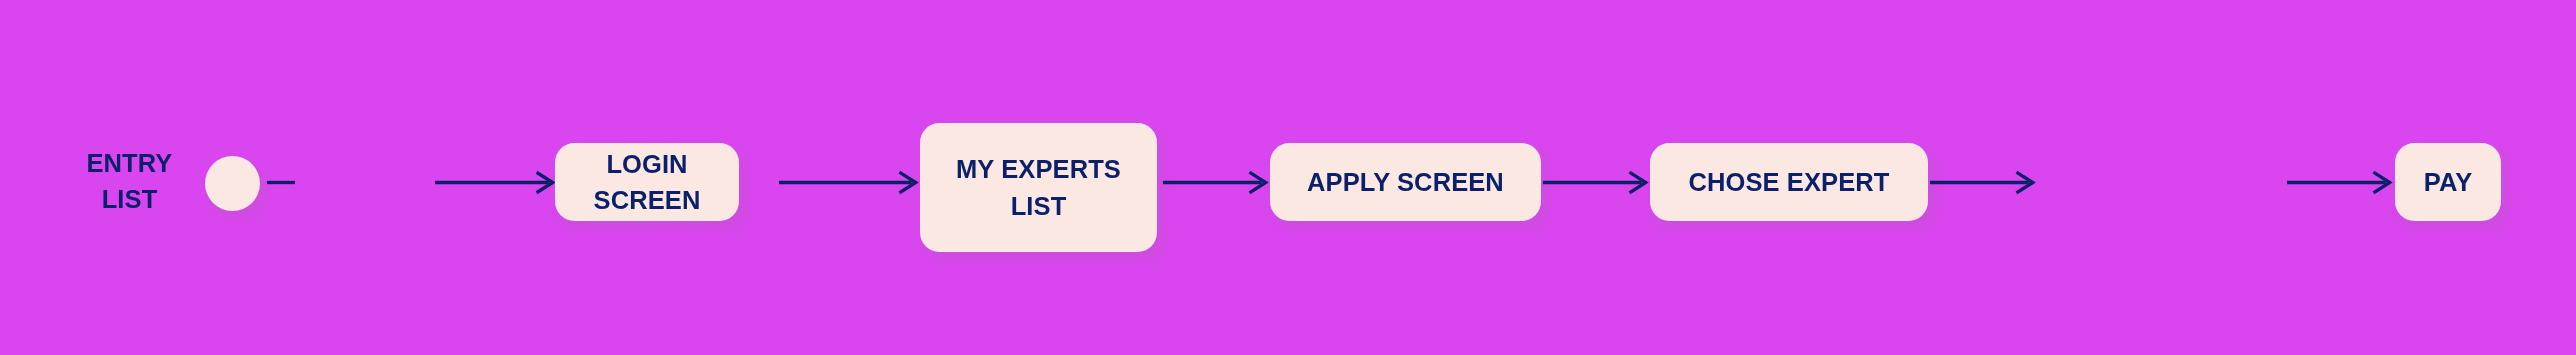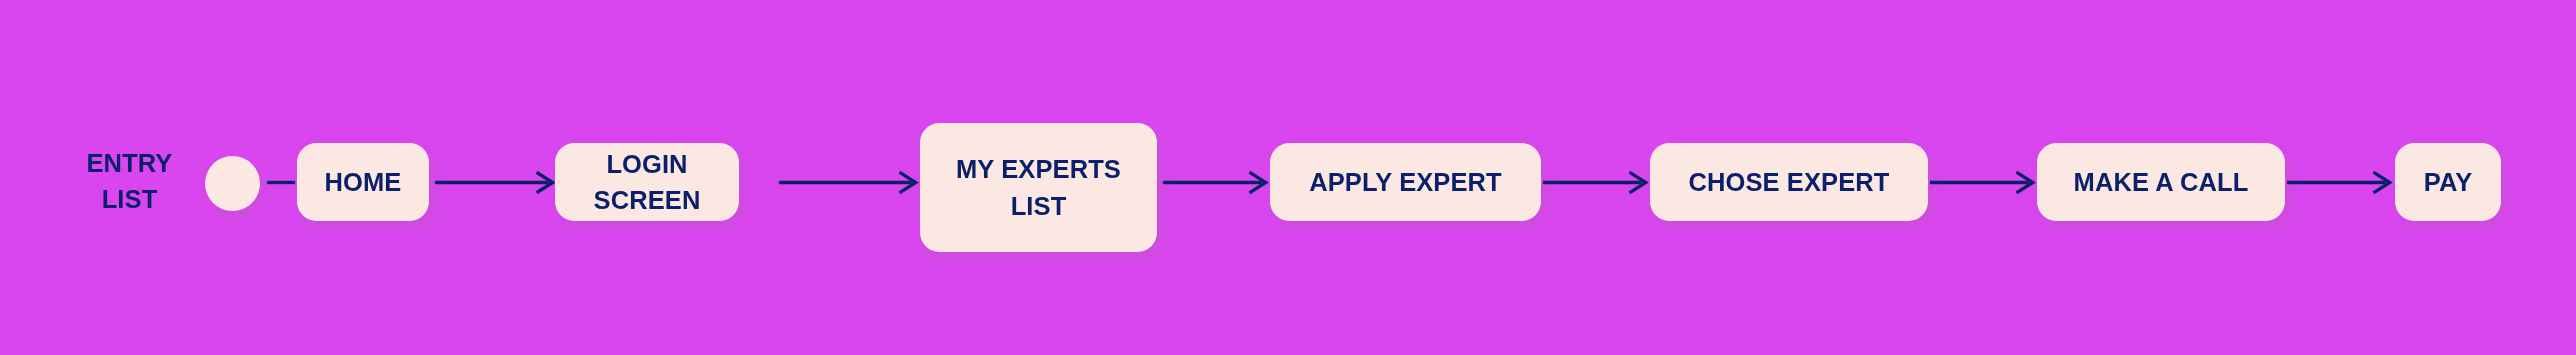--- a/index.html
+++ b/index.html
@@ -89,23 +89,20 @@
   </div>
 
   <div class="entry-circle"></div>
 
   <div class="connector" style="left:267px; top:169px; width:28px;">
     <svg width="28" height="27" viewBox="0 0 42 40" aria-hidden="true">
       <line x1="0" y1="20" x2="42" y2="20" stroke="#0b1f6b" stroke-width="5" stroke-linecap="butt"></line>
     </svg>
   </div>
 
-  <div class="node" style="left:297px; top:143px; width:132px; height:78px;">
-    <span class="node-label">HOME</span>
-  </div>
 
   <div class="connector" style="left:435px; top:169px; width:119px;">
     <svg width="119" height="27" viewBox="0 0 178 40" aria-hidden="true">
       <line x1="0" y1="20" x2="170" y2="20" stroke="#0b1f6b" stroke-width="5"></line>
       <polyline points="154,6 176,20 154,34" fill="none" stroke="#0b1f6b" stroke-width="5" stroke-linecap="square" stroke-linejoin="miter"></polyline>
     </svg>
   </div>
 
   <div class="node" style="left:555px; top:143px; width:184px; height:78px;">
     <span class="node-label">LOGIN SCREEN</span>
@@ -124,44 +121,41 @@
   </div>
 
   <div class="connector" style="left:1163px; top:169px; width:104px;">
     <svg width="104" height="27" viewBox="0 0 155 40" aria-hidden="true">
       <line x1="0" y1="20" x2="147" y2="20" stroke="#0b1f6b" stroke-width="5"></line>
       <polyline points="131,6 153,20 131,34" fill="none" stroke="#0b1f6b" stroke-width="5" stroke-linecap="square" stroke-linejoin="miter"></polyline>
     </svg>
   </div>
 
   <div class="node" style="left:1270px; top:143px; width:271px; height:78px;">
-    <span class="node-label">APPLY EXPERT</span>
+    <span class="node-label">APPLY SCREEN</span>
   </div>
 
   <div class="connector" style="left:1543px; top:169px; width:104px;">
     <svg width="104" height="27" viewBox="0 0 155 40" aria-hidden="true">
       <line x1="0" y1="20" x2="147" y2="20" stroke="#0b1f6b" stroke-width="5"></line>
       <polyline points="131,6 153,20 131,34" fill="none" stroke="#0b1f6b" stroke-width="5" stroke-linecap="square" stroke-linejoin="miter"></polyline>
     </svg>
   </div>
 
   <div class="node" style="left:1650px; top:143px; width:278px; height:78px;justify-content:center;">
     <span class="node-label">CHOSE EXPERT</span>
   </div>
 
   <div class="connector" style="left:1930px; top:169px; width:104px;">
     <svg width="104" height="27" viewBox="0 0 155 40" aria-hidden="true">
       <line x1="0" y1="20" x2="147" y2="20" stroke="#0b1f6b" stroke-width="5"></line>
       <polyline points="131,6 153,20 131,34" fill="none" stroke="#0b1f6b" stroke-width="5" stroke-linecap="square" stroke-linejoin="miter"></polyline>
     </svg>
   </div>
 
-  <div class="node" style="left:2037px; top:143px; width:248px; height:78px;">
-    <span class="node-label">MAKE A CALL</span>
-  </div>
 
   <div class="connector" style="left:2287px; top:169px; width:104px;">
     <svg width="104" height="27" viewBox="0 0 155 40" aria-hidden="true">
       <line x1="0" y1="20" x2="147" y2="20" stroke="#0b1f6b" stroke-width="5"></line>
       <polyline points="131,6 153,20 131,34" fill="none" stroke="#0b1f6b" stroke-width="5" stroke-linecap="square" stroke-linejoin="miter"></polyline>
     </svg>
   </div>
 
   <div class="node" style="left:2395px; top:143px; width:106px; height:78px;">
     <span class="node-label">PAY</span>

